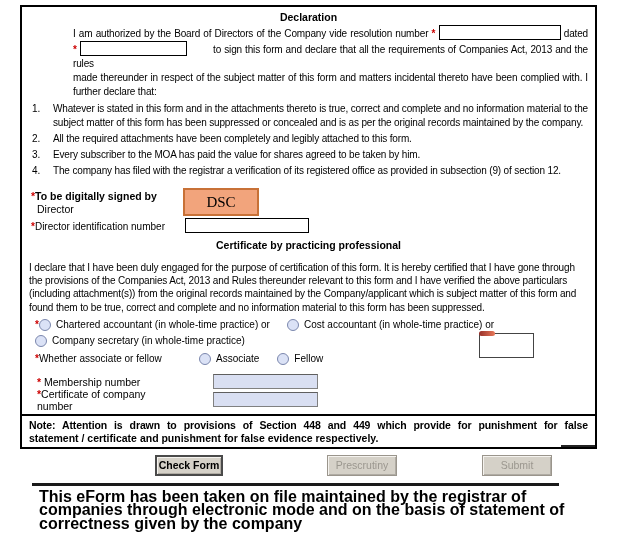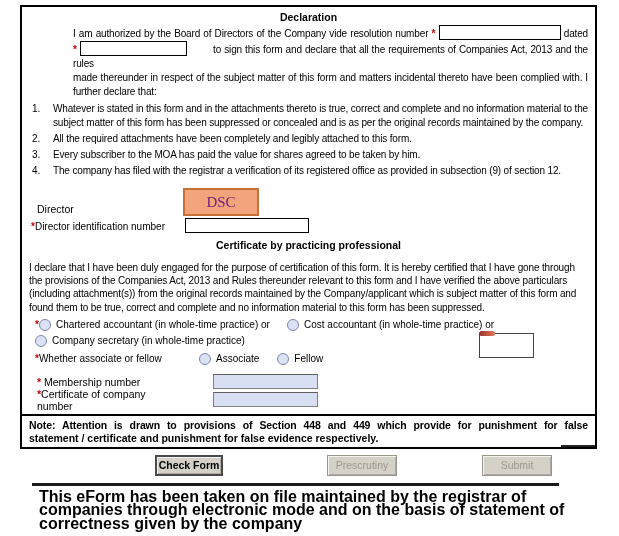--- a/index.html
+++ b/index.html
@@ -28,21 +28,21 @@
   .li-num { flex:none; width:24px; padding-left:3px; box-sizing:border-box; }
   .li-text { flex:1; text-align:justify; letter-spacing:-0.15px; }
   
   .sign-block { position:relative; height:50px; margin-top:10px; }
   .sign-l1 { position:absolute; left:2px; top:2px; font-weight:bold; font-size:10.5px; }
   .sign-l2 { position:absolute; left:8px; top:15px; font-size:10.5px; }
   .dsc-btn {
     position:absolute; left:154px; top:0px; width:72px; height:24px;
     background:#f2a47c; border:2px solid #c87137; box-sizing:content-box;
     display:flex; align-items:center; justify-content:center;
-    font-family:"Liberation Serif", serif; font-size:15px; color:#701a75; cursor:pointer;
+    font-family:"Liberation Serif", serif; font-size:15px; color:#000000; cursor:pointer;
   }
   .din-label { position:absolute; left:2px; top:33px; }
   .din-input { position:absolute; left:156px; top:30px; width:122px; height:13px;
     background:#fff; border:1.5px solid #000; }
   
   .cert-body { line-height:13.2px; letter-spacing:-0.15px; margin-top:10px; }
   .radios { position:relative; margin-top:3px; }
   .r-row { display:flex; align-items:center; line-height:16px; height:16px; padding-left:6px; }
   .radio {
     display:inline-block; width:10px; height:10px; border-radius:50%;
@@ -124,20 +124,21 @@
         <div class="li-num">3.</div>
         <div class="li-text">Every subscriber to the MOA has paid the value for shares agreed to be taken by him.</div>
       </div>
       <div class="li">
         <div class="li-num">4.</div>
         <div class="li-text">The company has filed with the registrar a verification of its registered office as provided in subsection (9) of section 12.</div>
       </div>
     </div>
 
     <div class="sign-block">
+      <div class="sign-l1"><span class="red">*</span><span>To be digitally signed by</span></div>
       <div class="sign-l2">Director</div>
       <div class="dsc-btn">DSC</div>
       <div class="din-label"><span class="red">*</span><span>Director identification number</span></div>
       <div class="din-input"></div>
     </div>
 
     <div class="sec-title">Certificate by practicing professional</div>
     <div class="cert-body">I declare that I have been duly engaged for the purpose of certification of this form.  It is hereby certified that I have gone through the provisions of the Companies Act, 2013 and Rules thereunder relevant to this form and I have verified the above particulars (including attachment(s)) from the original records maintained by the Company/applicant which is subject matter of this form and found them to be true, correct and complete and no information material to this form has been suppressed.</div>
 
     <div class="radios">

